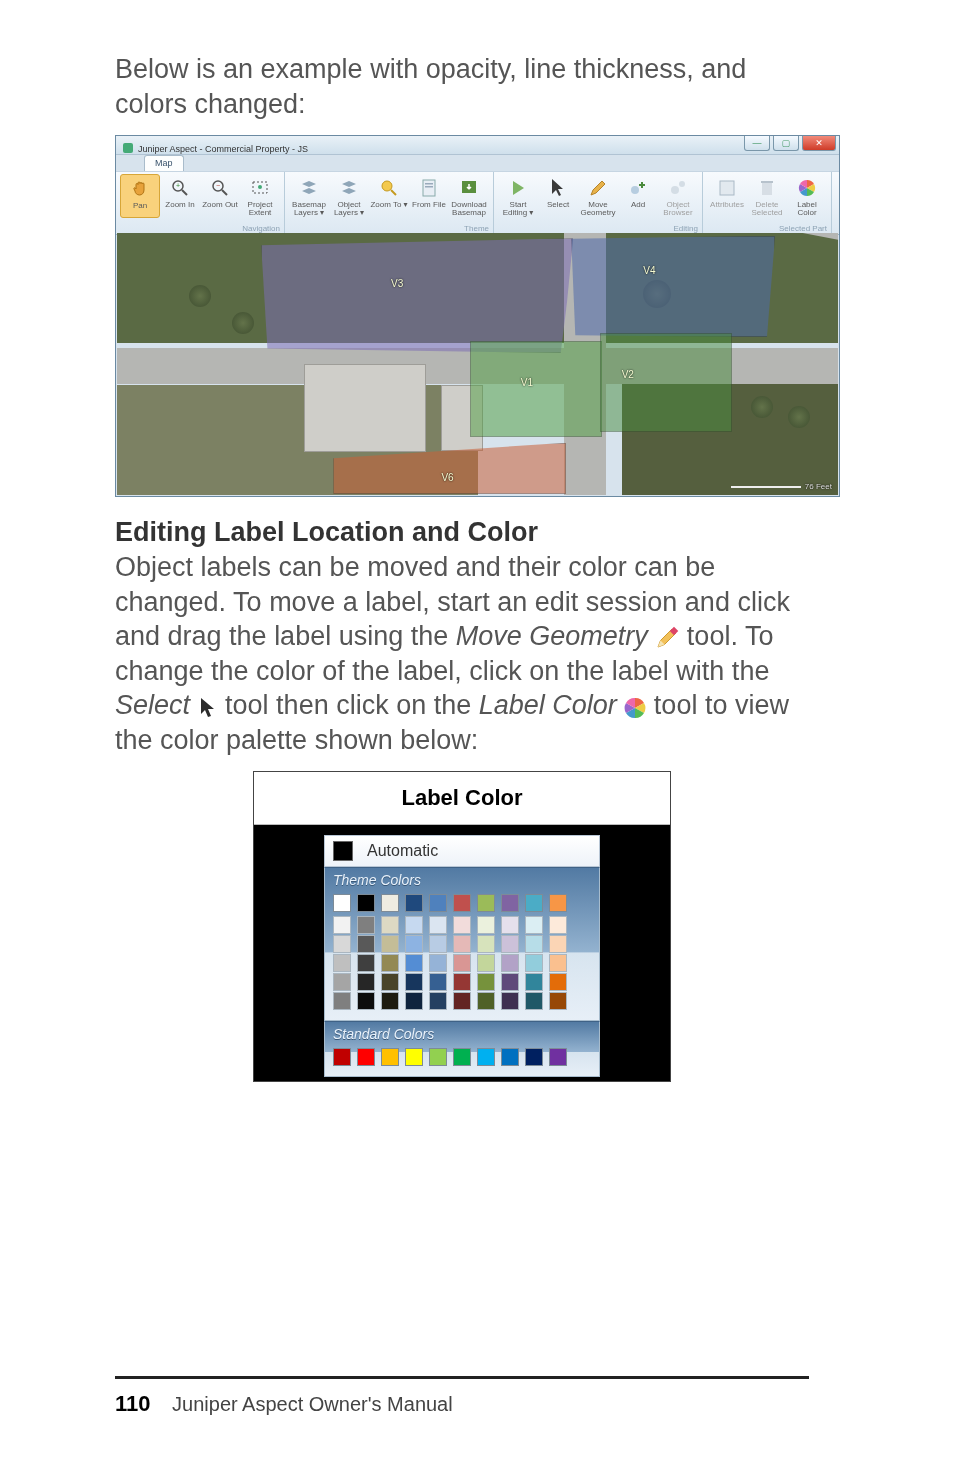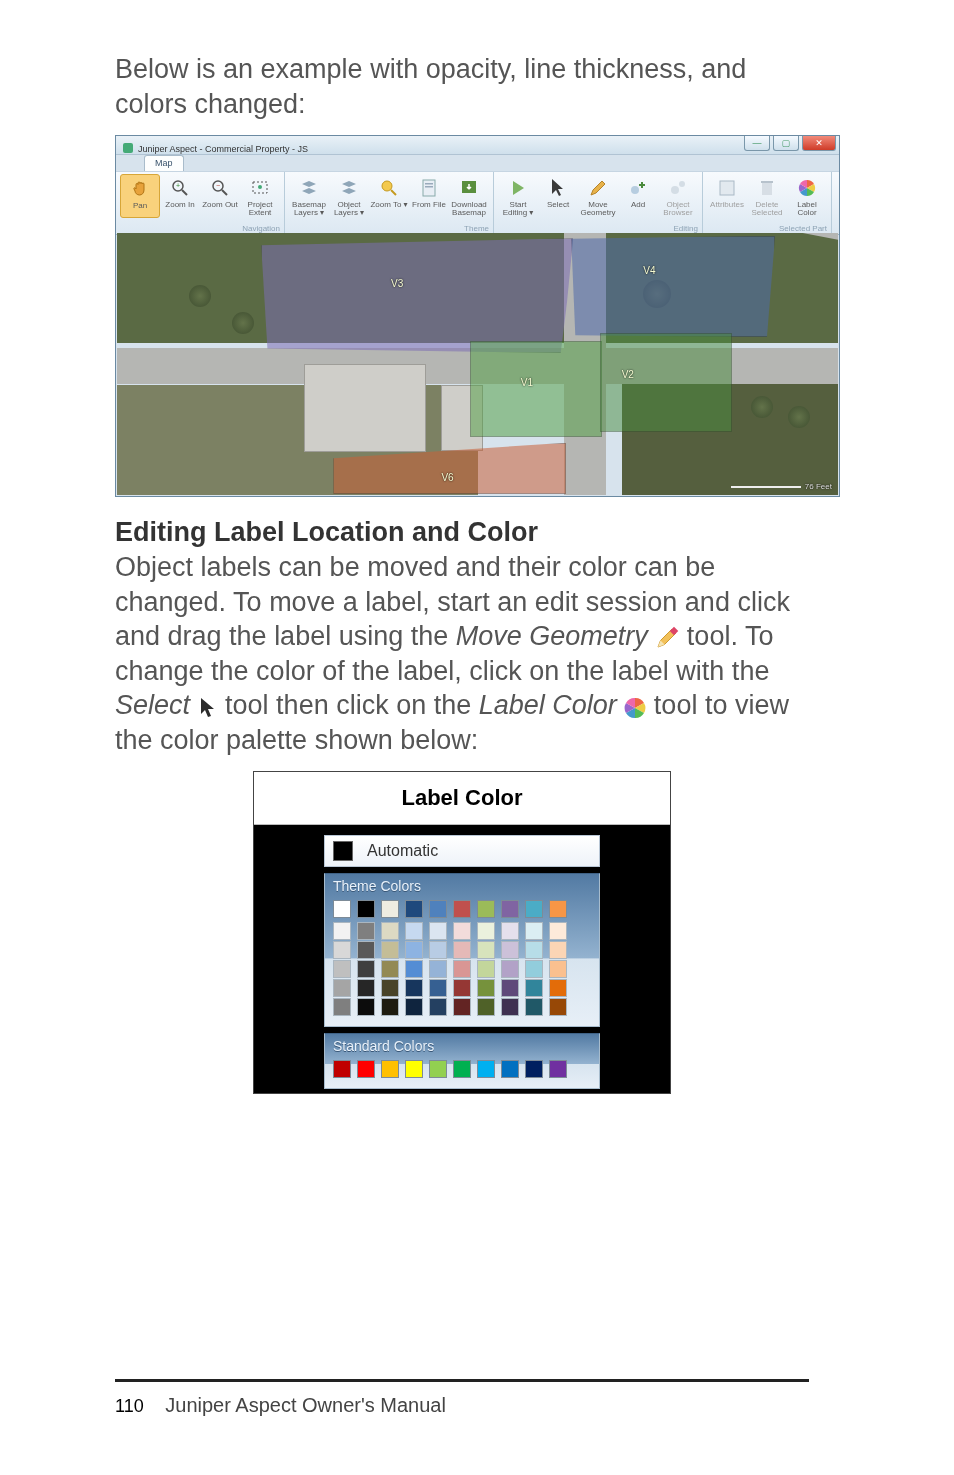--- a/index.html
+++ b/index.html
@@ -188,21 +188,22 @@
     align-items: center;
     color: #333;
     font-size: 16px;
   }
   .s2-auto .sw { width:18px; height:18px; background:#000; border:1px solid #666; margin-right:14px; }
   .s2-section {
     background: linear-gradient(180deg,#527aa3,#93b2cf 55%,#d7e4ef 56%,#e7eff7);
     border: 1px solid #a7bccd;
     border-top: 1px solid #3f6286;
     padding: 4px 8px 6px 8px;
-    margin-top: 6px;
+    margin-top: 0;
+    font-style: italic;
   }
   .s2-section > .lbl {
     color: #e9f2fb;
     font-size: 14px;
     margin-bottom: 6px;
     text-shadow: 0 1px 0 #3a5878;
   }
   .s2-row { display:flex; gap:6px; margin-bottom:4px; }
   .s2-sw { width:18px; height:18px; border:1px solid #7d8b97; box-sizing:border-box; }
   .s2-col { display:flex; flex-direction:column; gap:1px; }
@@ -226,21 +227,21 @@
     bottom: 58px;
     font-family: "Century Gothic", "Avant Garde", Arial, sans-serif;
   }
   .footer-rule {
     height: 3px; background: #222; margin-bottom: 12px;
   }
   .footer-line {
     font-size: 20px;
     color: #444;
   }
-  .footer-line .pg { font-weight: normal; font-size: 18px; margin-right: 16px; color:#000;}
+  .footer-line .pg { font-weight: bold; font-size: 22px; margin-right: 16px; color:#000;}
 </style>
 </head>
 <body>
 
 <div class="page">
 
   <div class="body-text">Below is an example with opacity, line thickness, and colors changed:</div>
 
   <div class="screenshot1">
     <div class="s1-window">

